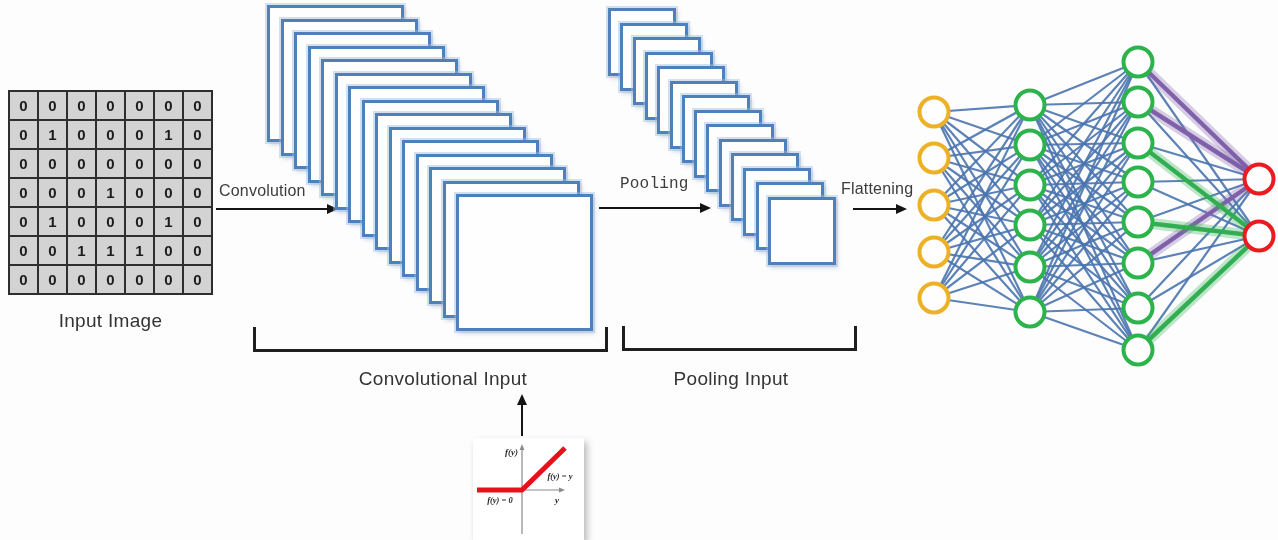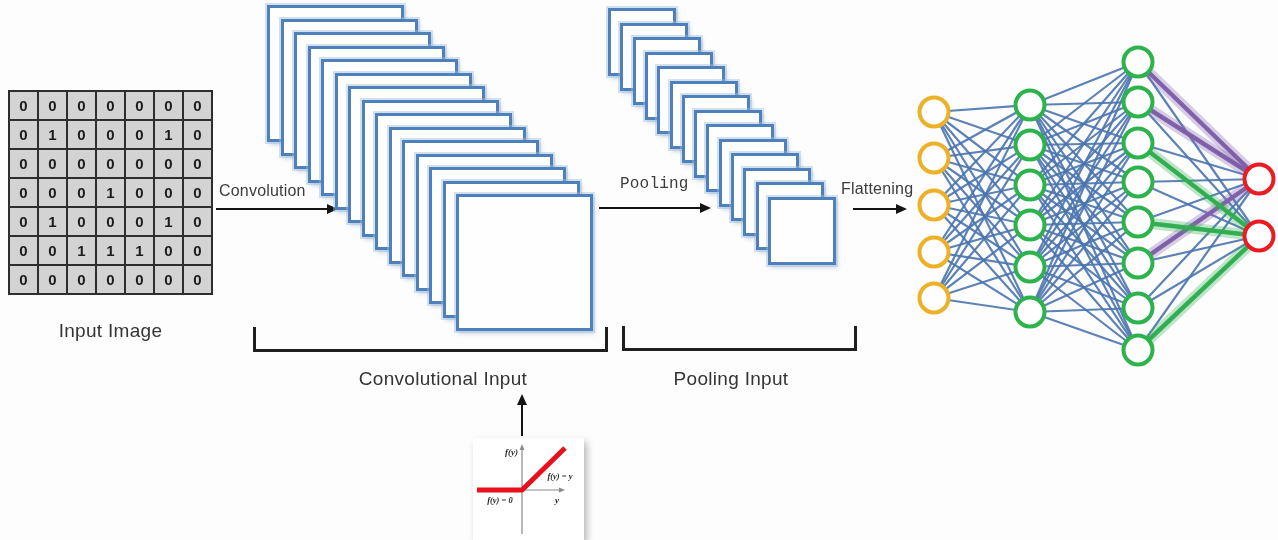--- a/index.html
+++ b/index.html
@@ -12,21 +12,21 @@
     position:absolute;left:8px;top:90px;width:205px;height:205px;
     background:#2e2e2e;padding:2px;box-sizing:border-box;
     display:grid;grid-template-columns:repeat(7,1fr);grid-template-rows:repeat(7,1fr);gap:2px;
   }
   .grid-cell{
     background:#d3d3d3;display:flex;align-items:center;justify-content:center;
     font-size:15px;font-weight:600;color:#1c1c1c;
   }
   .input-label{
     position:absolute;left:8px;top:310px;width:205px;text-align:center;
-    font-size:19px;color:#343434;letter-spacing:.3px;margin-top:10px;
+    font-size:19px;color:#343434;letter-spacing:.3px;
   }
   
   .fmap{
     position:absolute;background:#fefefe;box-sizing:border-box;
     border:3px solid #4e80bc;
     box-shadow:0 0 0 2px rgba(160,190,221,.45),2px 3px 4px rgba(80,110,150,.25);
   }
   
   .arrow-label{position:absolute;font-size:16px;color:#3c3c3c;letter-spacing:.2px;}
   .h-arrow{position:absolute;height:2px;background:#141414;}

